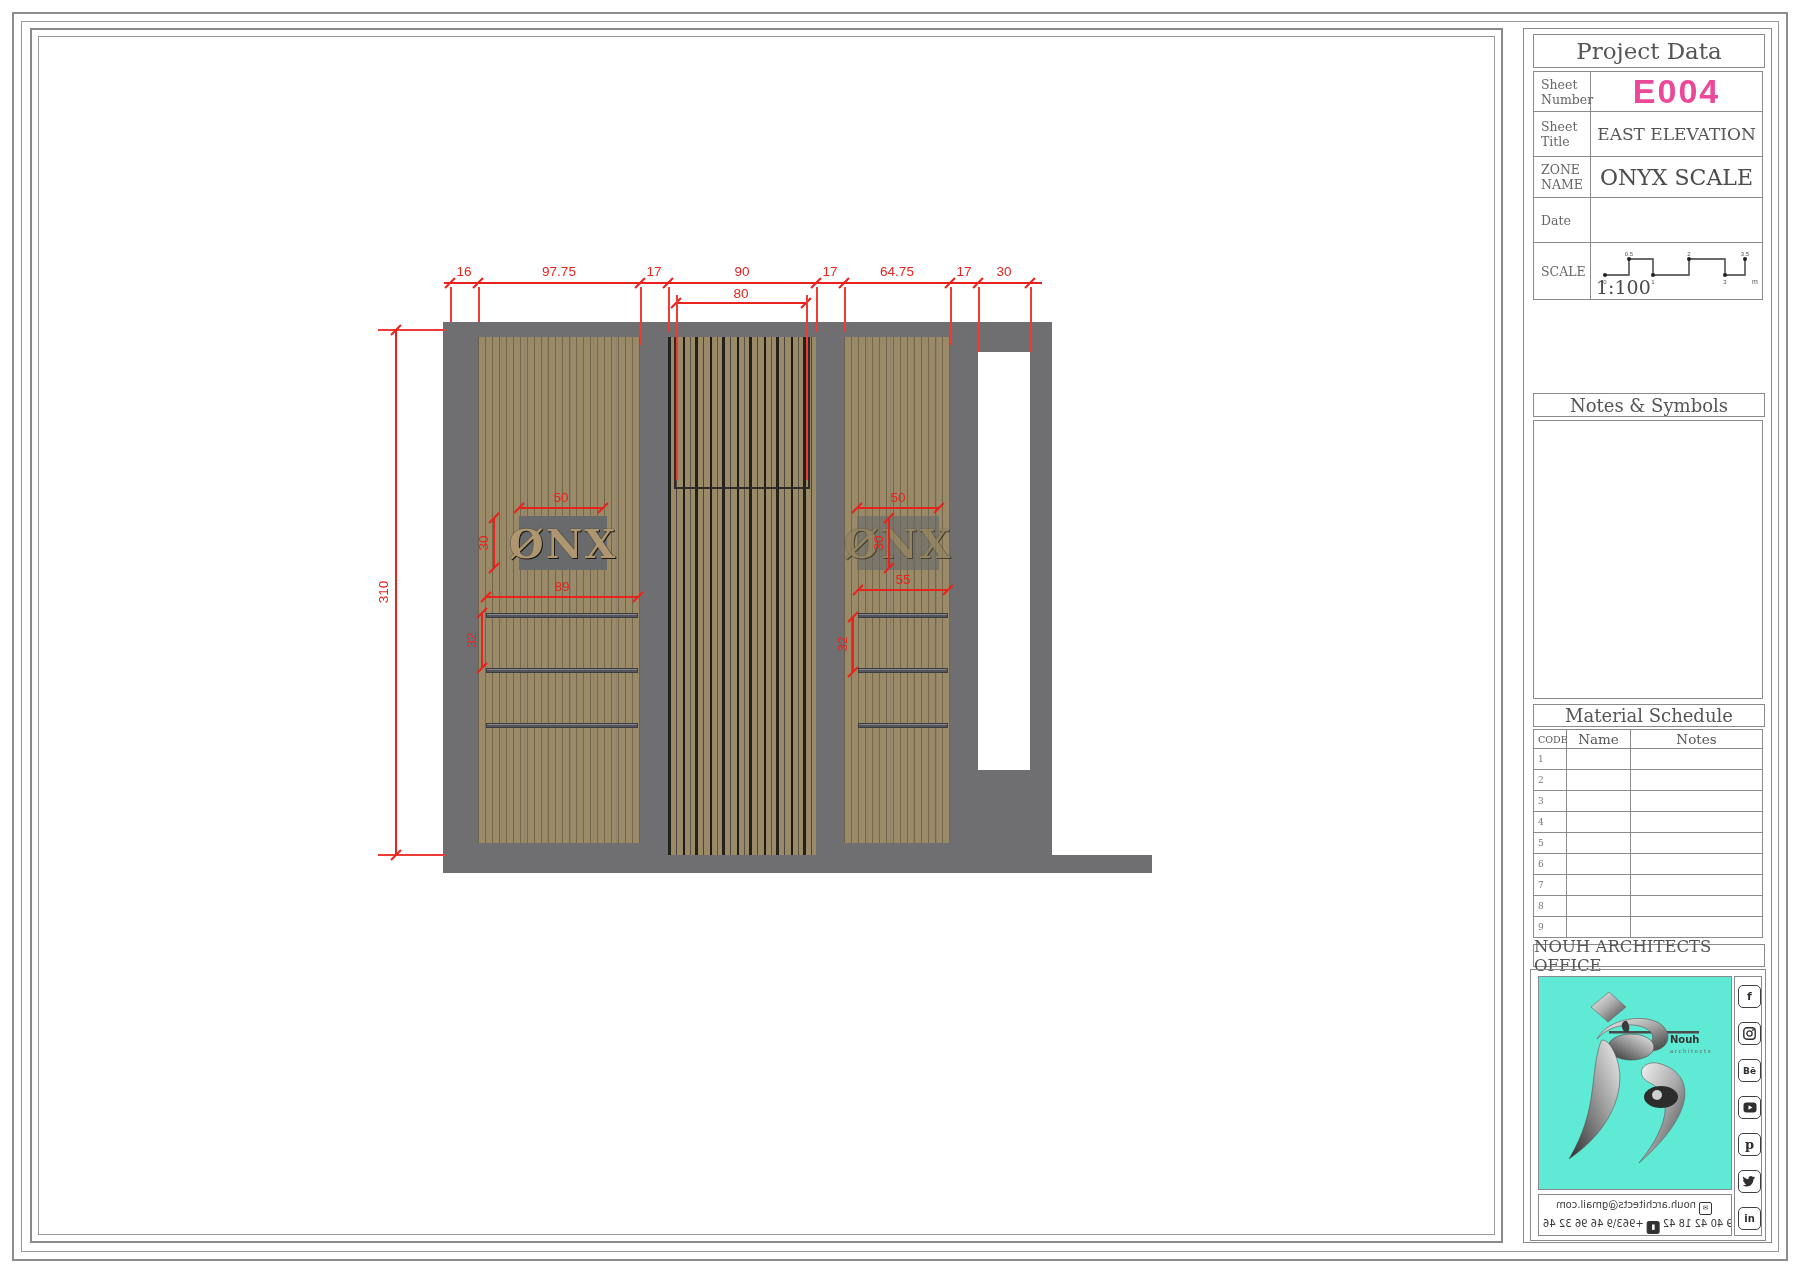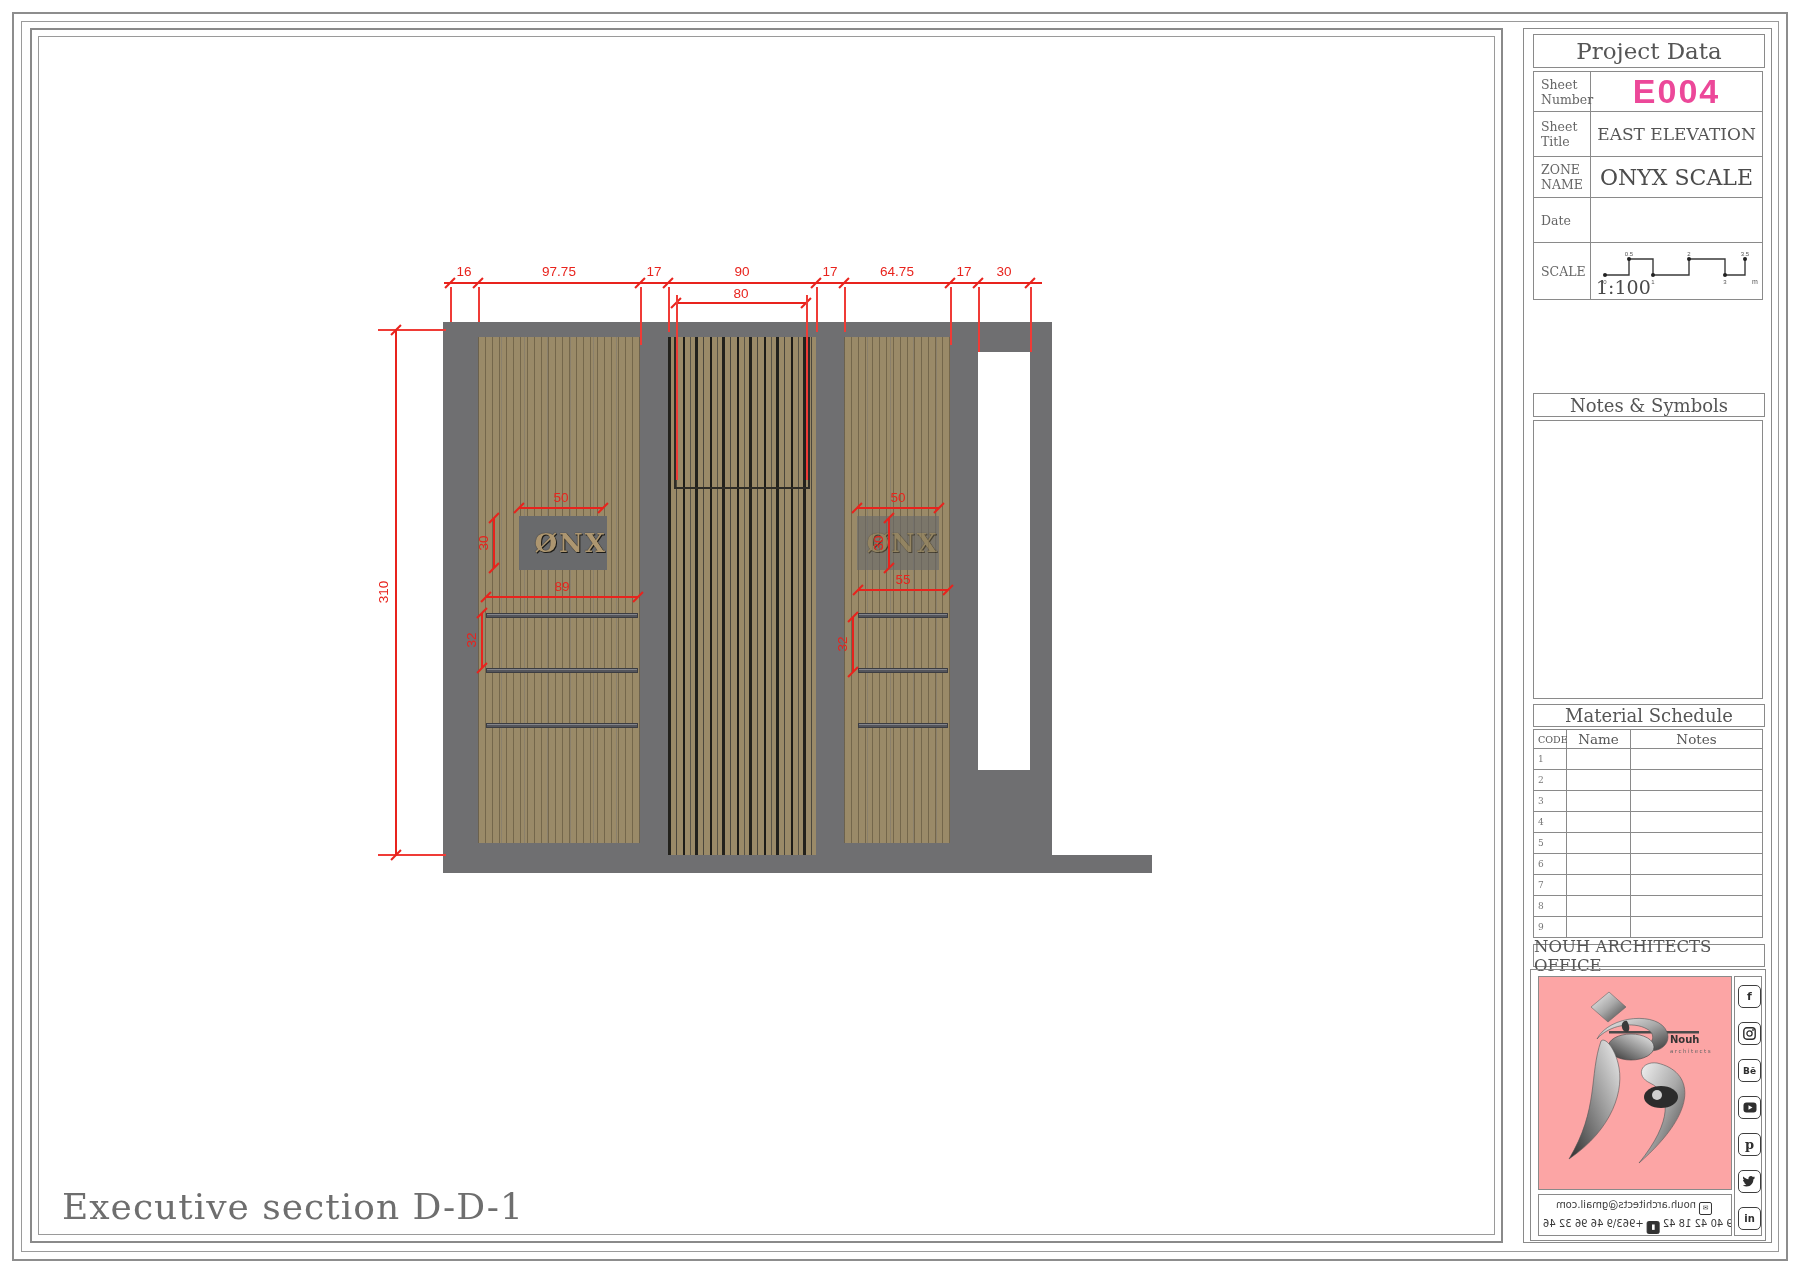--- a/index.html
+++ b/index.html
@@ -17,22 +17,22 @@
     background-image:
       repeating-linear-gradient(90deg, rgba(70,60,40,.45) 0 1px, rgba(0,0,0,0) 1px 7px),
       repeating-linear-gradient(90deg, rgba(110,110,115,.35) 0 1px, rgba(0,0,0,0) 1px 23px);}
   .slats{background:#9a8a68;
     background-image:repeating-linear-gradient(90deg,
       #22211c 0 3px, #9a8a68 3px 8px, #4a463c 8px 9px, #9a8a68 9px 15px,
       #1d1c18 15px 17px, #9a8a68 17px 22px, #585346 22px 23px, #9a8a68 23px 27px);}
   .opening{background:#ffffff;}
   .subrect{border:2px solid #2e2c26;border-top:none;background:transparent;}
   .shelf{background:#54555b;border:1px solid #3c3d42;box-shadow:inset 0 1px 0 #83848a;}
-  .sign{background:#696a6c;display:flex;align-items:center;justify-content:flex-end;
-        font-family:"DejaVu Serif",serif;font-weight:bold;font-size:26px;letter-spacing:2px;
+  .sign{background:#696a6c;display:flex;align-items:center;justify-content:center;
+        font-family:"DejaVu Serif",serif;font-weight:bold;font-size:40px;letter-spacing:2px;
         color:#ad9670;text-shadow:0 0 1px #1c1b17,1px 1px 0 #1c1b17;}
   .sign.faded{color:#8f815f;opacity:.62;}
   
   .dl{background:#e8231d;height:2px;}
   .dv{background:#e8231d;width:2px;}
   .xl{background:#ef3b36;width:1.5px;}
   .xh{background:#ef3b36;height:1.5px;}
   .tk{position:absolute;width:14px;height:2px;background:#e8231d;transform:rotate(-45deg);}
   .dlab{position:absolute;color:#e8231d;font-family:"Liberation Sans",sans-serif;
         font-size:13.5px;transform:translateX(-50%);white-space:nowrap;}
@@ -53,21 +53,21 @@
   .v-east{font-size:17px;text-align:center;color:#555;}
   .v-zone{font-size:22px;text-align:center;color:#4c4c4c;}
   .scale-cell{position:relative;}
   .scale-ratio{position:absolute;left:5px;bottom:1px;font-size:19px;color:#4a4a4a;}
   .ms td{font-size:13.5px;color:#555;text-align:center;}
   .ms td.code{font-size:9px;text-align:left;color:#777;}
   .ms tr.h td{font-size:13.5px;}
   .ms tr.h td:first-child{font-size:9.5px;}
   
   .logo-wrap{border:1.5px solid #8a8a8a;}
-  .logo-box{border:1.5px solid #8a8a8a;background:#fca5a5;overflow:hidden;}
+  .logo-box{border:1.5px solid #8a8a8a;background:#5eead4;overflow:hidden;}
   .contact-box{border:1.5px solid #8a8a8a;overflow:hidden;}
   .social-strip{border:1.5px solid #8a8a8a;}
   .soc{position:absolute;left:3px;width:21px;height:21px;border:1.6px solid #3f3f3f;border-radius:5px;
        display:flex;align-items:center;justify-content:center;
        font-family:"DejaVu Sans",sans-serif;font-weight:bold;font-size:11px;color:#2f2f2f;}
   .mirror{display:inline-block;transform:scaleX(-1);transform-origin:center;white-space:nowrap;}
   .cline{position:absolute;left:4px;width:184px;font-family:"DejaVu Sans",sans-serif;
          font-size:10px;color:#3a3a3a;text-align:center;}
   .cico{display:inline-block;width:11px;height:11px;border:1.3px solid #333;border-radius:2px;
         font-size:7px;line-height:10px;text-align:center;vertical-align:-2px;margin:0 3px;}
@@ -177,21 +177,20 @@
   <span class="dlab rot" style="left:878px;top:543px;">30</span>
   <div class="abs dl" style="left:858px;top:589px;width:90px;"></div>
   <div class="tk" style="left:851px;top:589px;"></div>
   <div class="tk" style="left:941px;top:589px;"></div>
   <span class="dlab" style="left:903px;top:572px;">55</span>
   <div class="abs dv" style="left:852px;top:617px;height:55px;"></div>
   <div class="tk" style="left:846px;top:616px;"></div>
   <div class="tk" style="left:846px;top:671px;"></div>
   <span class="dlab rot" style="left:842px;top:644px;">32</span>
 
-  <div class="abs drawing-title">Executive section D-D-1</div>
 
   <aside class="abs tb">
     <div class="hdr big" style="top:5px;height:32px;">Project Data</div>
 
     <table class="grid pd" style="left:9px;top:42px;width:230px;">
       <colgroup>
           <col style="width:57px;">
           <col>
         </colgroup>
       <tbody>

